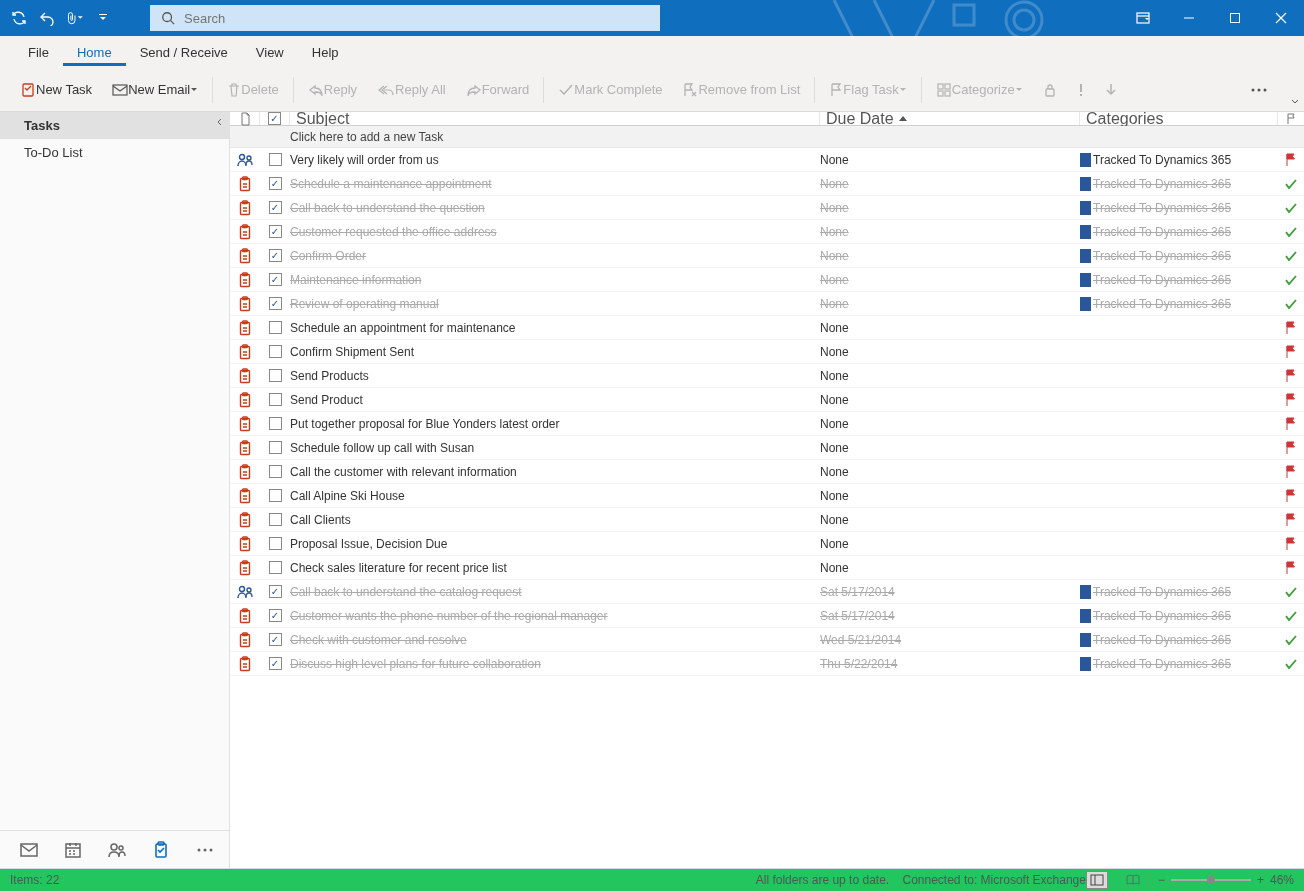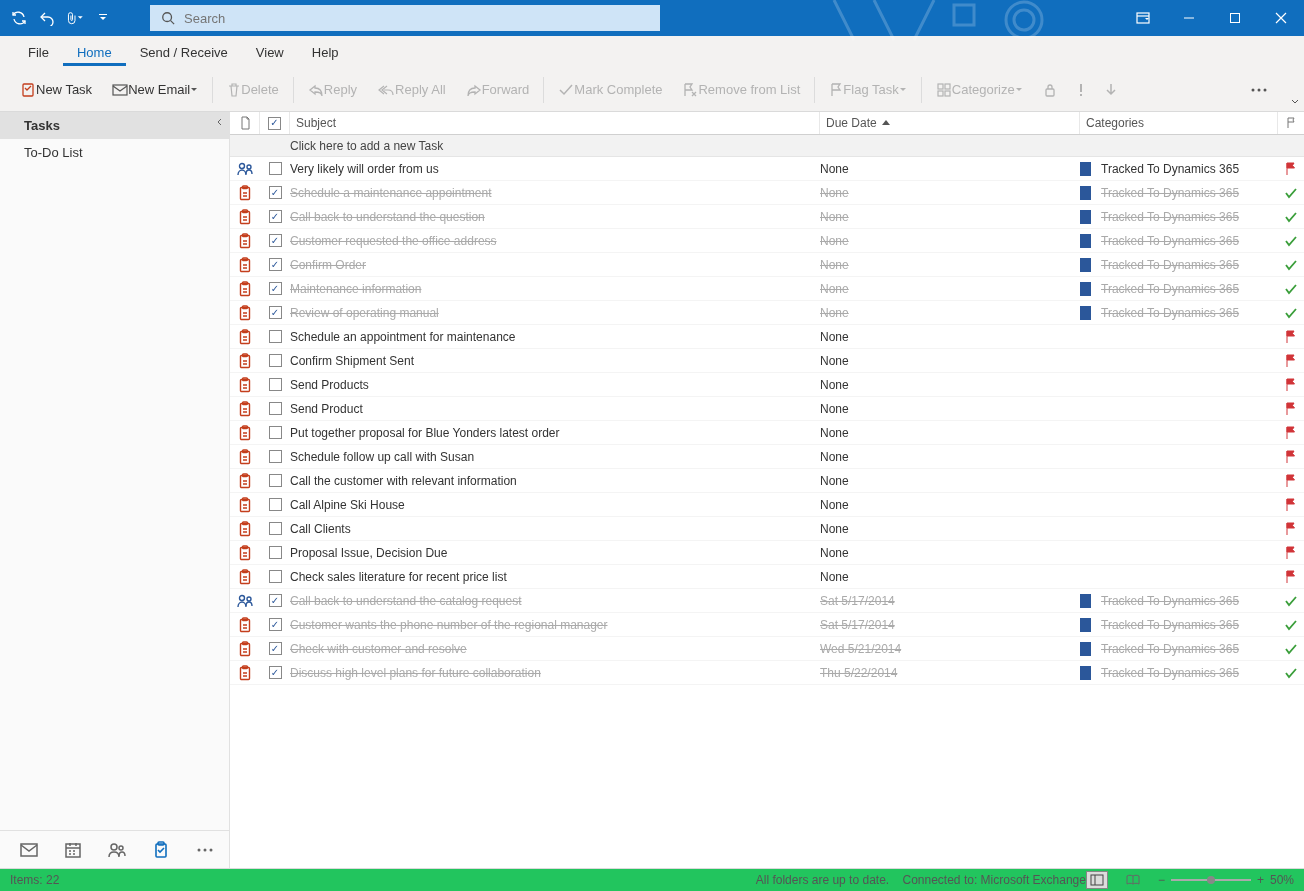--- a/index.html
+++ b/index.html
@@ -24,38 +24,38 @@
 .rsep{ width:1px; height:26px; background:#dcdcdc; margin:0 4px;}
 .ribbon .more{ position:absolute; right:26px;}
 .ribbon .expand{ position:absolute; right:4px; bottom:2px;}
 .workspace{ display:flex; height:calc(100% - 36px - 32px - 44px - 23px); }
 .navpane{ width:230px; background:#fafafa; border-right:1px solid #e1e1e1; position:relative;}
 .np-collapse{ position:absolute; right:4px; top:4px;}
 .np-header{ padding:12px 10px 6px 10px; font-size:14px; display:flex;align-items:center;gap:4px;}
 .np-item{ padding:6px 10px 6px 24px; font-size:13px;}
 .np-item.sel{ background:#e1e1e1; font-weight:600;}
 .grid-area{ flex:1; display:flex; flex-direction:column; overflow:hidden;}
-.grid-header{ height:23px; border-bottom:1px solid #d0d0d0; display:flex; align-items:stretch; font-size:12px; color:#555; background:#fff;}
+.grid-header{ height:14px; border-bottom:1px solid #d0d0d0; display:flex; align-items:stretch; font-size:16px; color:#555; background:#fff;}
 .grid-header > div{ border-right:1px solid #e8e8e8; display:flex; align-items:center; padding:0 6px;}
 .col-icon{width:30px;justify-content:center;}
 .col-check{width:30px;justify-content:center;}
 .col-subject{flex:1;}
 .col-due{width:260px;}
 .col-cat{width:198px;}
 .col-flag{width:26px; border-right:none !important;justify-content:center;}
 .new-row{ height:22px; background:#f2f2f2; display:flex; align-items:center; border-bottom:1px solid #e5e5e5;}
 .new-row .spacer{width:60px;}
 .new-row .prompt{ color:#444; padding-left:0;}
 .rows{ overflow-y:auto;}
 .row{ height:24px; display:flex; align-items:center; border-bottom:1px solid #f4f4f4;}
 .row .i1{width:30px;display:flex;justify-content:center;}
 .row .i2{width:30px;display:flex;justify-content:center;}
 .row .subj{flex:1; padding-left:0;}
 .row .due{width:260px; color:#333;}
-.row .cat{width:198px; display:flex;align-items:center;gap:10px;}
+.row .cat{width:198px; display:flex;align-items:center;gap:2px;}
 .row .flag{width:26px;display:flex;justify-content:center;}
 .row.done .subj, .row.done .due, .row.done .cat span{ color:#aaa; text-decoration:line-through;}
 .catbox{width:11px;height:14px;background:#2b579a;}
 .navfoot{ position:absolute; bottom:0; left:0; right:0; height:38px; border-top:1px solid #e1e1e1; background:#fafafa; display:flex;align-items:center;gap:22px; padding-left:18px;}
 .navfoot .nf{width:22px;height:22px;display:flex;align-items:center;justify-content:center;}
 .navfoot .nf.active svg{ stroke:#106ebe; fill:none;}
 .status{ position:absolute; bottom:0; left:0; right:0; height:23px; background:#22c55e; border-top:1px solid #dadada; display:flex;align-items:center; font-size:12px; color:#555; padding:0 10px;}
 .status .left{flex:1;}
 .status .center{ text-align:right; flex:1;}
 .status .right{ display:flex;align-items:center;gap:14px;}
@@ -834,16 +834,16 @@
         <svg width="14" height="12" viewBox="0 0 14 12" fill="none" stroke="#666">
           <path d="M1 2c2-1 4-1 6 0 2-1 4-1 6 0v8c-2-1-4-1-6 0-2-1-4-1-6 0zM7 2v8"></path>
         </svg>
       </div>
     <div class="zoom">
       <span>−</span>
       <div class="track">
           <div class="handle"></div>
         </div>
       <span>+</span>
-      <span>50%</span>
+      <span>46%</span>
     </div>
   </div>
 </div>
 
 </body></html>

